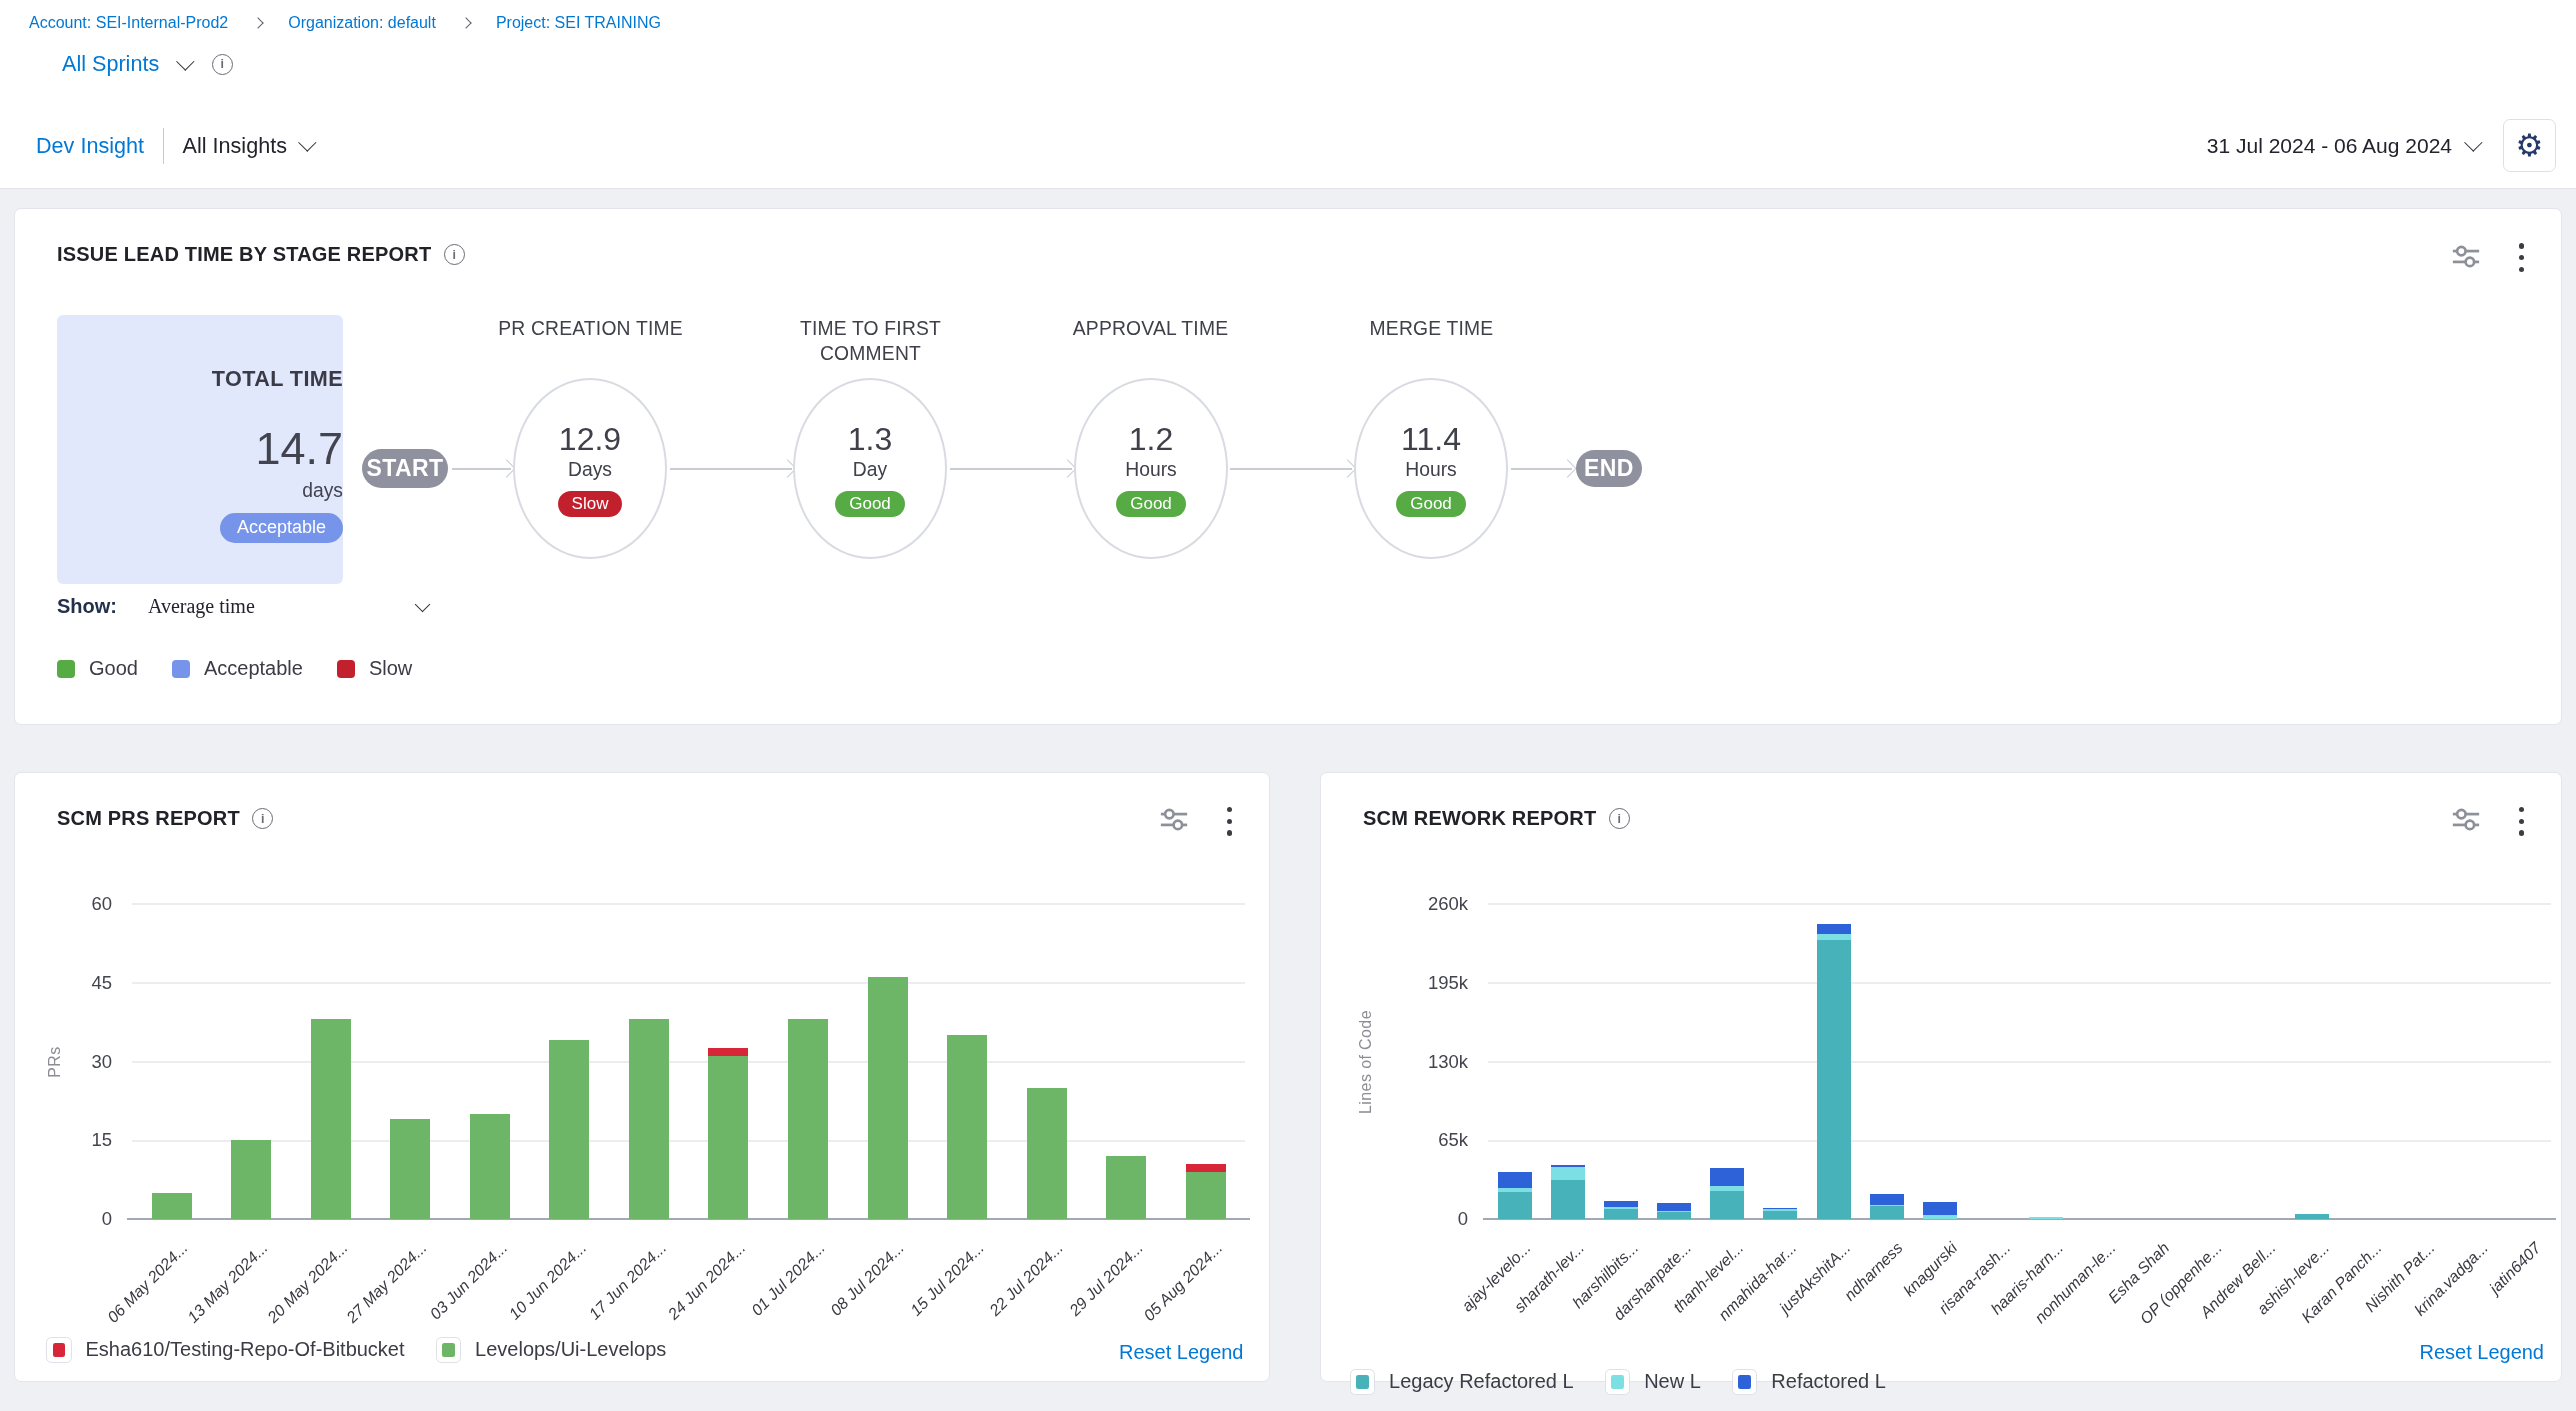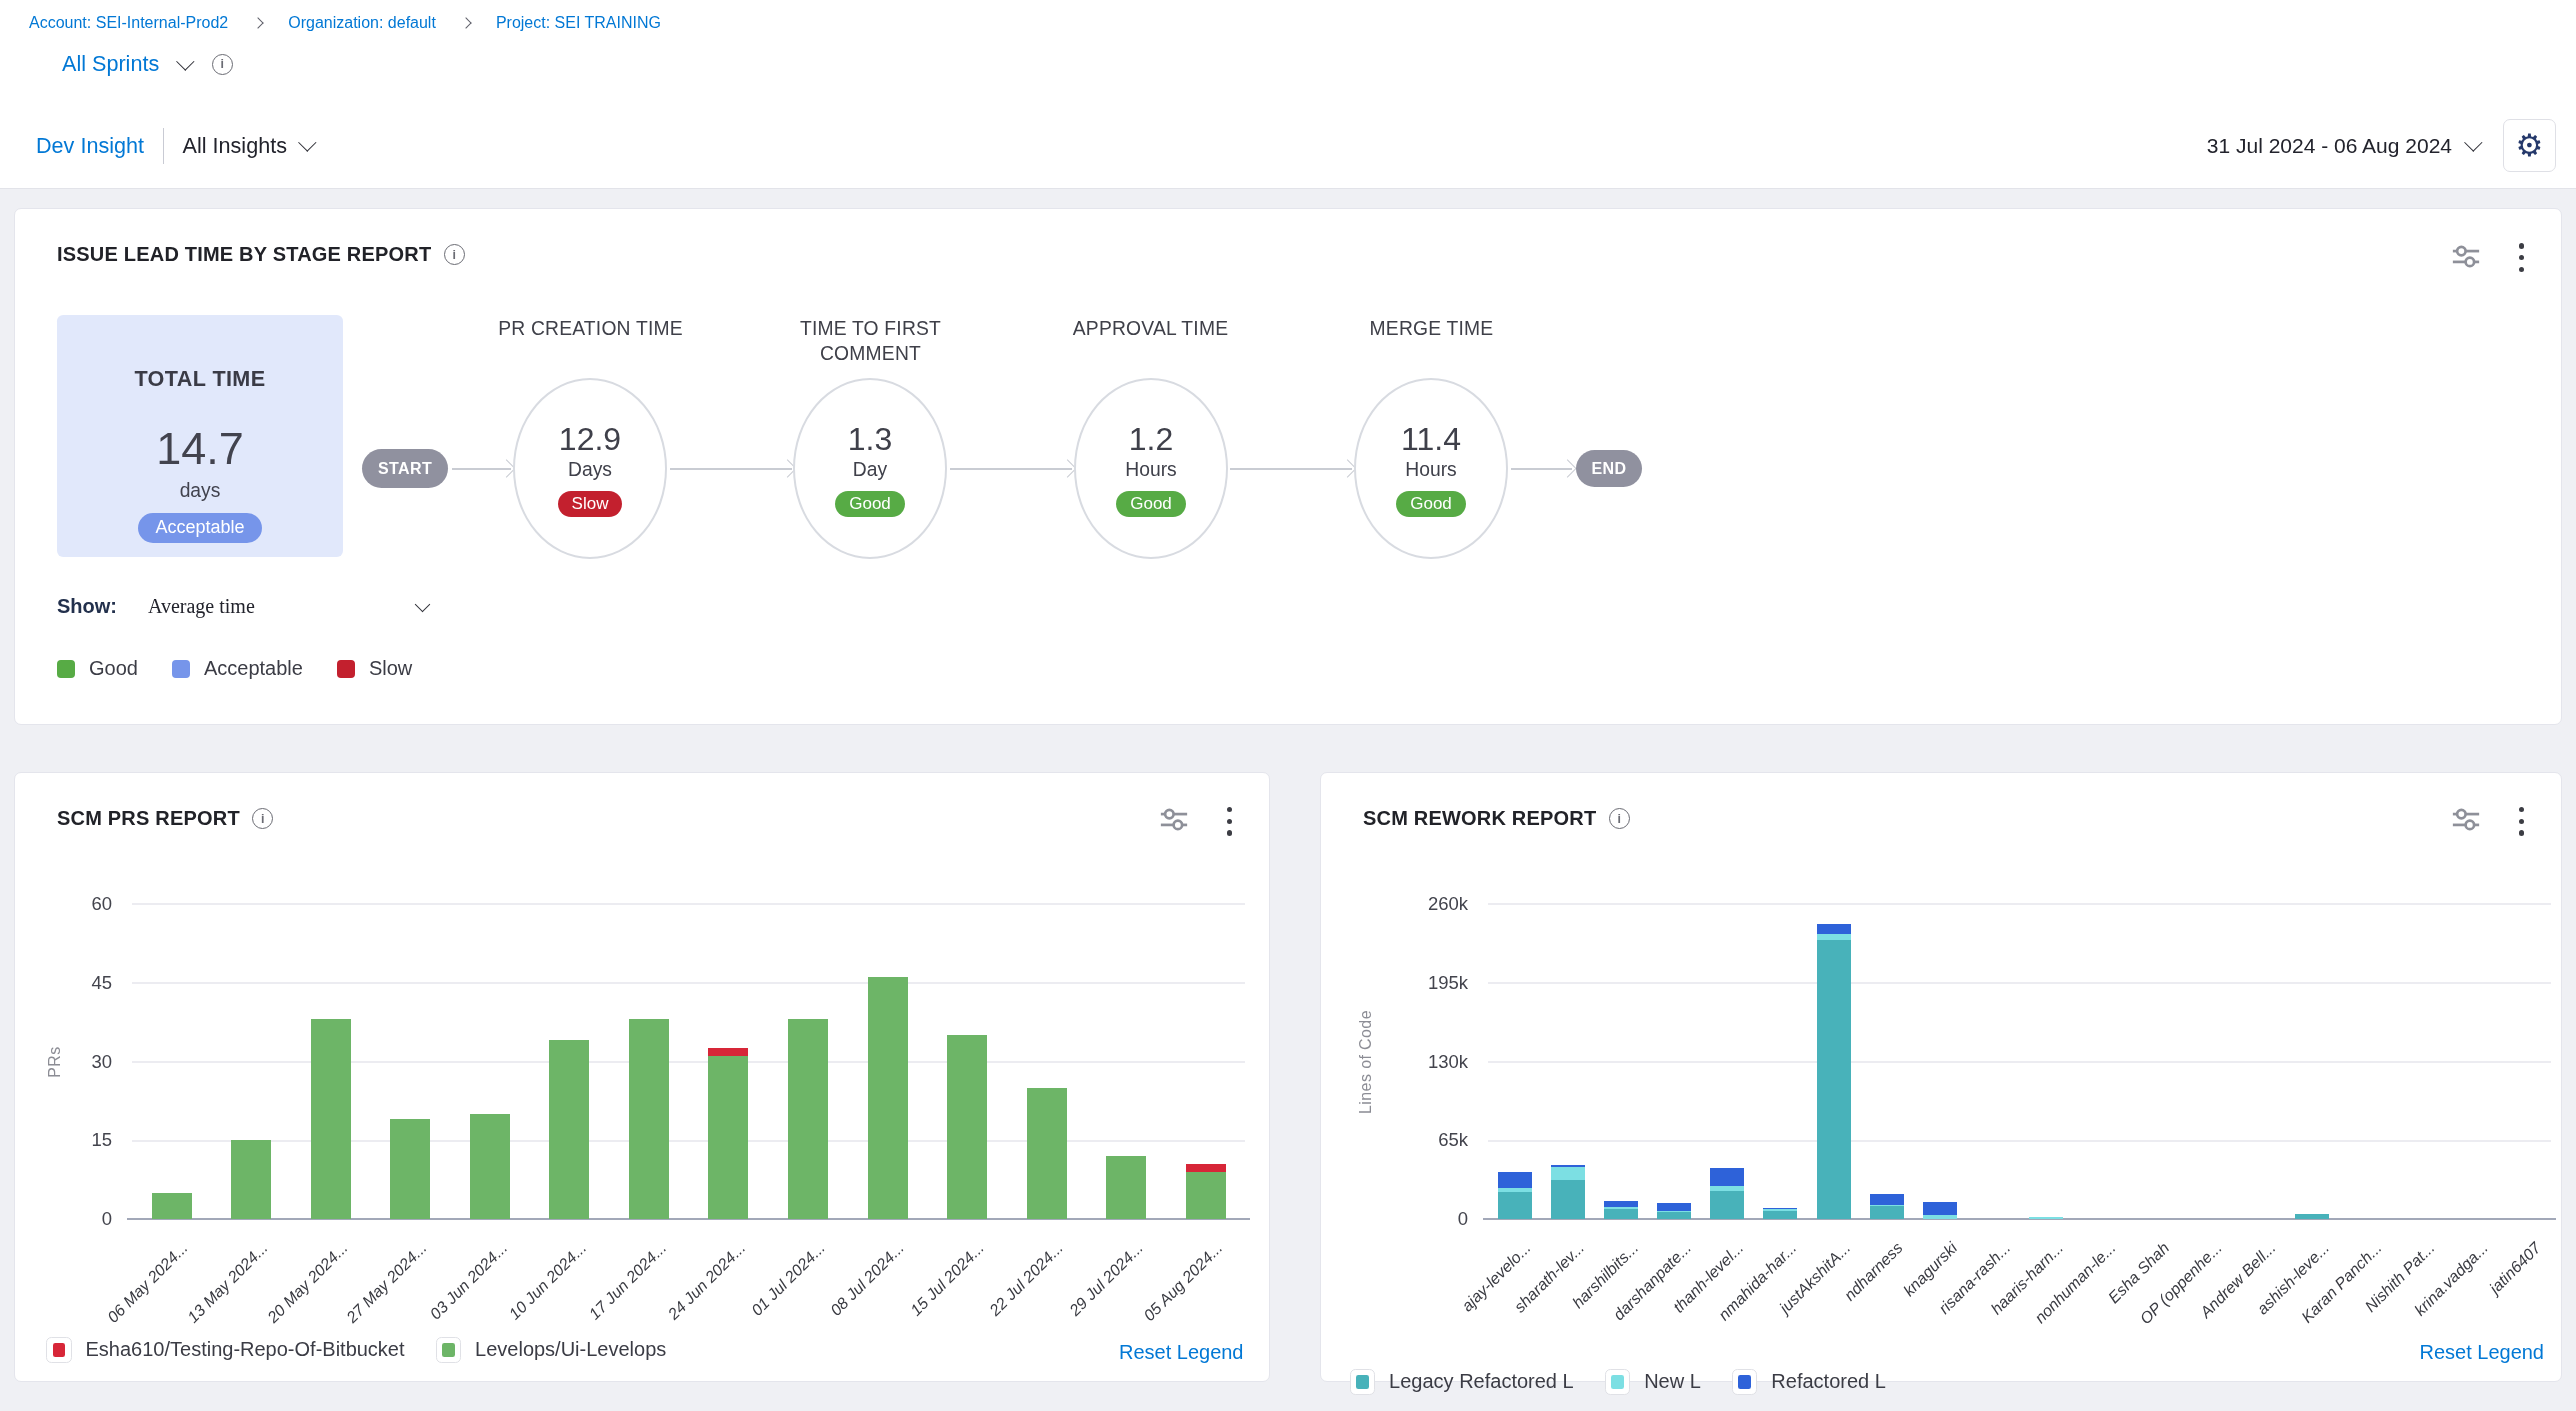--- a/index.html
+++ b/index.html
@@ -41,29 +41,29 @@
   .card-lead{left:14px;top:19.3px;width:2548px;height:517px;}
   .card-prs{left:14px;top:583px;width:1256px;height:610px;}
   .card-rework{left:1320px;top:583px;width:1242px;height:610px;}
   .card-title-row{position:absolute;left:42px;top:34px;display:flex;align-items:center;gap:12.4px;}
   .card-title{font-size:20px;font-weight:600;color:#212228;letter-spacing:0.2px;}
   .card-icons{position:absolute;top:31px;right:34px;display:flex;align-items:center;gap:32px;}
   .kebab{display:flex;flex-direction:column;gap:6.2px;padding:3.1px;cursor:pointer;}
   .kebab i{width:5.4px;height:5.4px;border-radius:50%;background:#3c3d44;}
 
   
-  .total-box{position:absolute;left:42px;top:106px;width:286px;height:242px;background:#e1e8fb;
-             border-radius:6.2px;display:flex;flex-direction:column;align-items:center;}
+  .total-box{position:absolute;left:42px;top:106px;width:286px;height:269px;background:#e1e8fb;
+             border-radius:6.2px;display:flex;flex-direction:column;align-items:flex-end;}
   .total-label{margin-top:51px;font-size:21.6px;font-weight:700;color:#3a3b46;letter-spacing:0.4px;}
   .total-value{margin-top:31px;font-size:45px;color:#42434e;font-weight:500;}
   .total-unit{margin-top:4.6px;font-size:19.3px;color:#42434e;}
   .pill{border-radius:771px;color:#fff;font-size:18px;padding:4.6px 17px;display:inline-block;}
   .total-status{margin-top:10.8px;}
   .flow-layer{position:absolute;left:0;top:0;width:100%;height:100%;}
-  .flow-pill{position:absolute;background:#90919f;color:#fff;font-weight:700;font-size:16px;
+  .flow-pill{position:absolute;background:#90919f;color:#fff;font-weight:700;font-size:23px;
              letter-spacing:0.4px;border-radius:771px;display:flex;align-items:center;justify-content:center;}
   .stage-title{position:absolute;text-align:center;font-size:19.3px;color:#3f4049;line-height:25px;letter-spacing:0.2px;}
   .stage-circle{position:absolute;width:154px;height:181px;border:2.7px solid #d8dbe1;border-radius:50%;
                 background:#fff;display:flex;flex-direction:column;align-items:center;justify-content:center;box-sizing:border-box;}
   .stage-value{font-size:32px;color:#3f404a;font-weight:500;}
   .stage-unit{font-size:19.3px;color:#3f404a;margin-top:1.5px;}
   .stage-status{margin-top:9.3px;padding:3.1px 14px;font-size:17px;}
   .arrow{position:absolute;height:1.9px;background:#c9ccd3;}
   .arrowhead{position:absolute;right:-2.3px;top:-6.6px;width:13px;height:13px;border-top:1.9px solid #c9ccd3;
              border-right:1.9px solid #c9ccd3;transform:rotate(45deg);box-sizing:border-box;}

